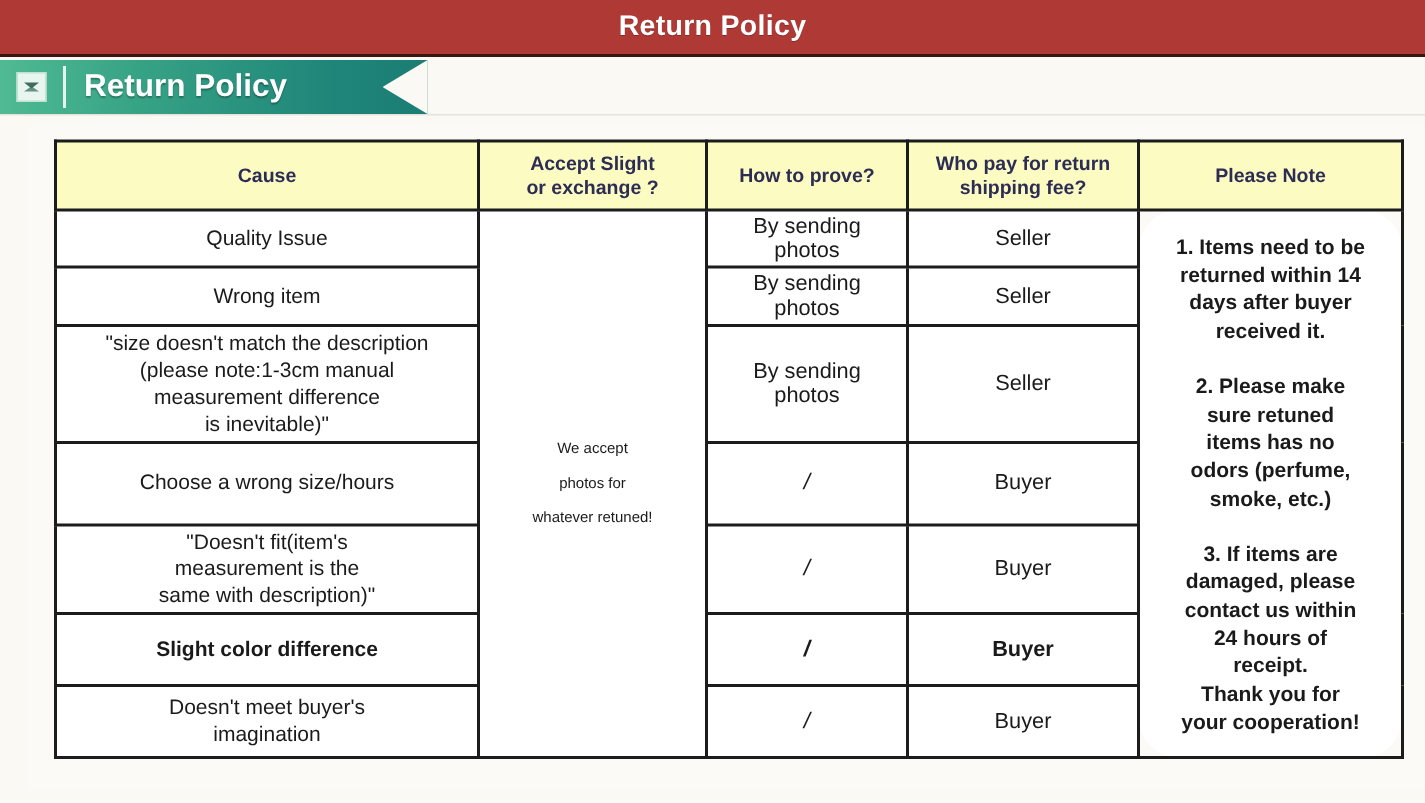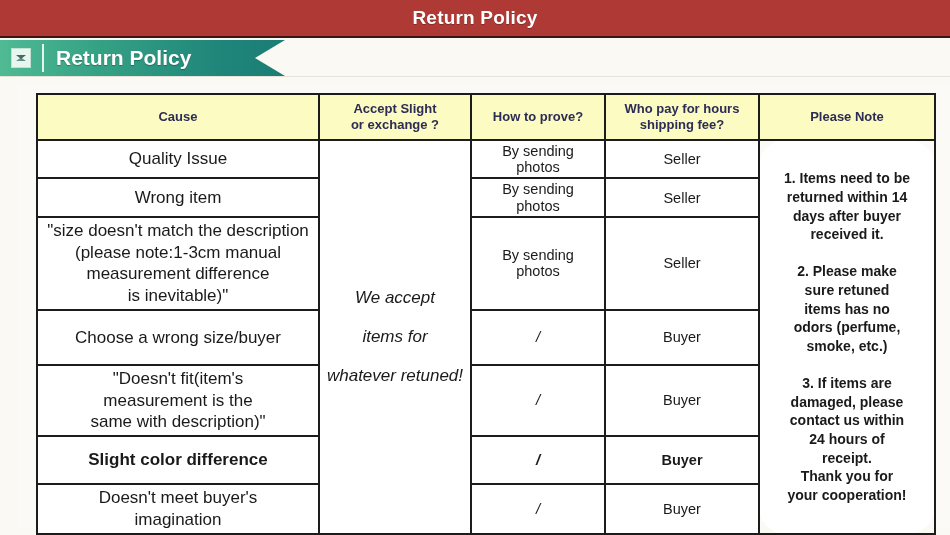--- a/index.html
+++ b/index.html
@@ -142,29 +142,28 @@
     line-height: 1.25;
     height: 46px;
   }
   .col-cause { width: 282px; }
   .col-accept { width: 152px; }
   .col-prove { width: 134px; }
   .col-who { width: 154px; }
   .col-note { width: 176px; }
 
   .cell-cause {
-    font-size: 17px;
+    font-size: 14px;
     line-height: 1.28;
     color: #1a1a1a;
   }
   .cell-accept {
-    font-size: 17px;
+    font-size: 10px;
     line-height: 2.3;
     color: #1a1a1a;
-    font-style: italic;
   }
   .cell-prove, .cell-who {
     font-size: 14.5px;
     line-height: 1.12;
     color: #1a1a1a;
   }
   .cell-slash {
     font-size: 15px;
     font-style: italic;
   }
@@ -221,32 +220,32 @@
       </colgroup>
       <thead>
         <tr>
           <th>Cause</th>
           <th>
             <div>Accept Slight</div>
             <div>or exchange ?</div>
           </th>
           <th>How to prove?</th>
           <th>
-            <div>Who pay for hours</div>
+            <div>Who pay for return</div>
             <div>shipping fee?</div>
           </th>
           <th>Please Note</th>
         </tr>
       </thead>
       <tbody>
         <tr class="r1">
           <td class="cell-cause">Quality Issue</td>
           <td class="cell-accept" rowspan="7">
             <div>We accept</div>
-            <div>items for</div>
+            <div>photos for</div>
             <div>whatever retuned!</div>
           </td>
           <td class="cell-prove">
             <div>By sending</div>
             <div>photos</div>
           </td>
           <td class="cell-who">Seller</td>
           <td class="cell-note" rowspan="7">1. Items need to be
 returned within 14
 days after buyer
@@ -279,21 +278,21 @@
 (please note:1-3cm manual
 measurement difference
 is inevitable)"</td>
           <td class="cell-prove">
             <div>By sending</div>
             <div>photos</div>
           </td>
           <td class="cell-who">Seller</td>
         </tr>
         <tr class="r4">
-          <td class="cell-cause">Choose a wrong size/buyer</td>
+          <td class="cell-cause">Choose a wrong size/hours</td>
           <td class="cell-prove cell-slash">/</td>
           <td class="cell-who">Buyer</td>
         </tr>
         <tr class="r5">
           <td class="cell-cause" style="white-space:pre-line;">"Doesn't fit(item's
 measurement is the
 same with description)"</td>
           <td class="cell-prove cell-slash">/</td>
           <td class="cell-who">Buyer</td>
         </tr>

